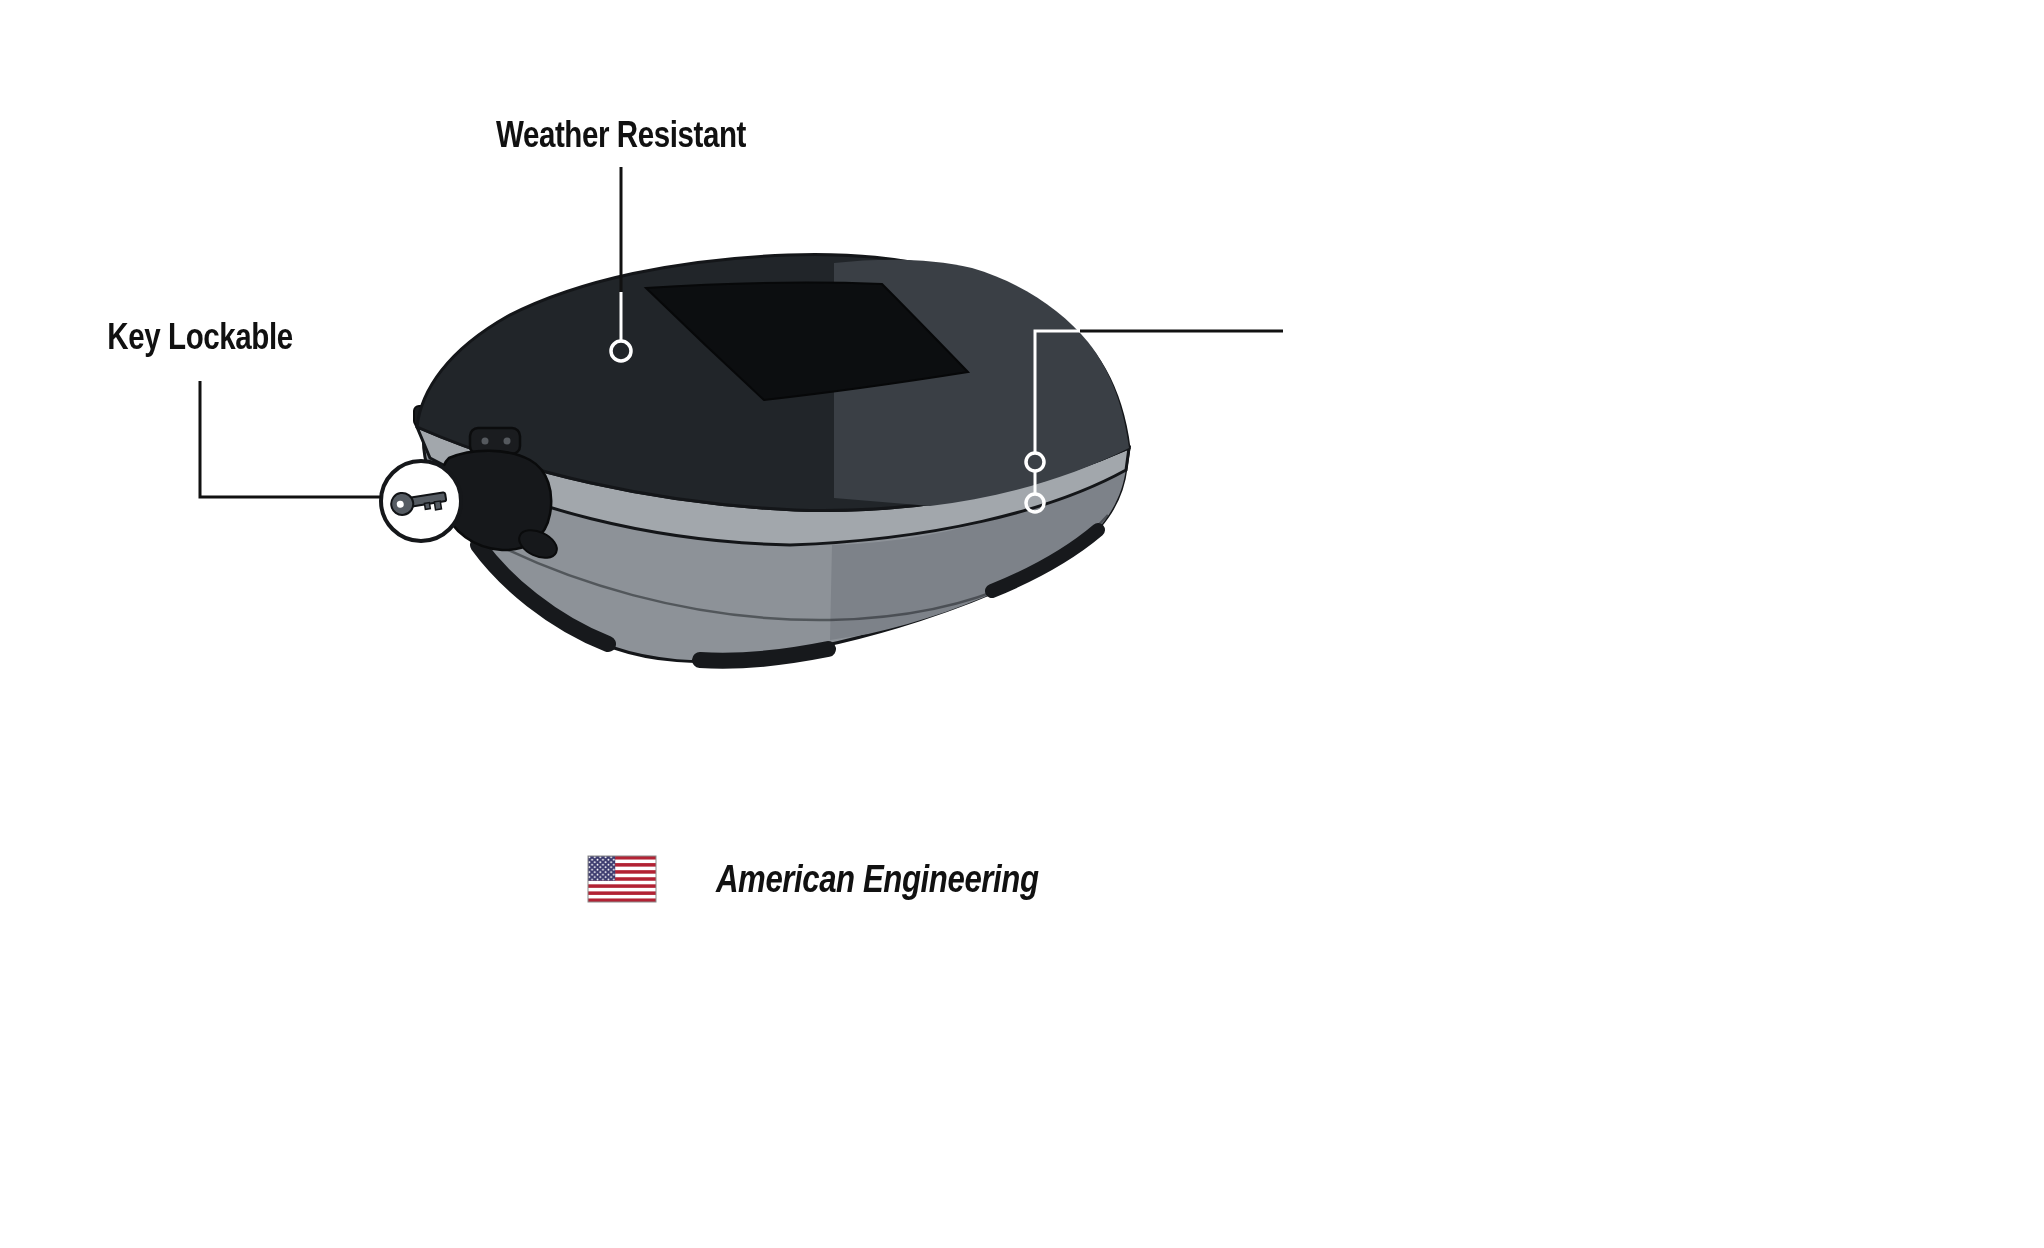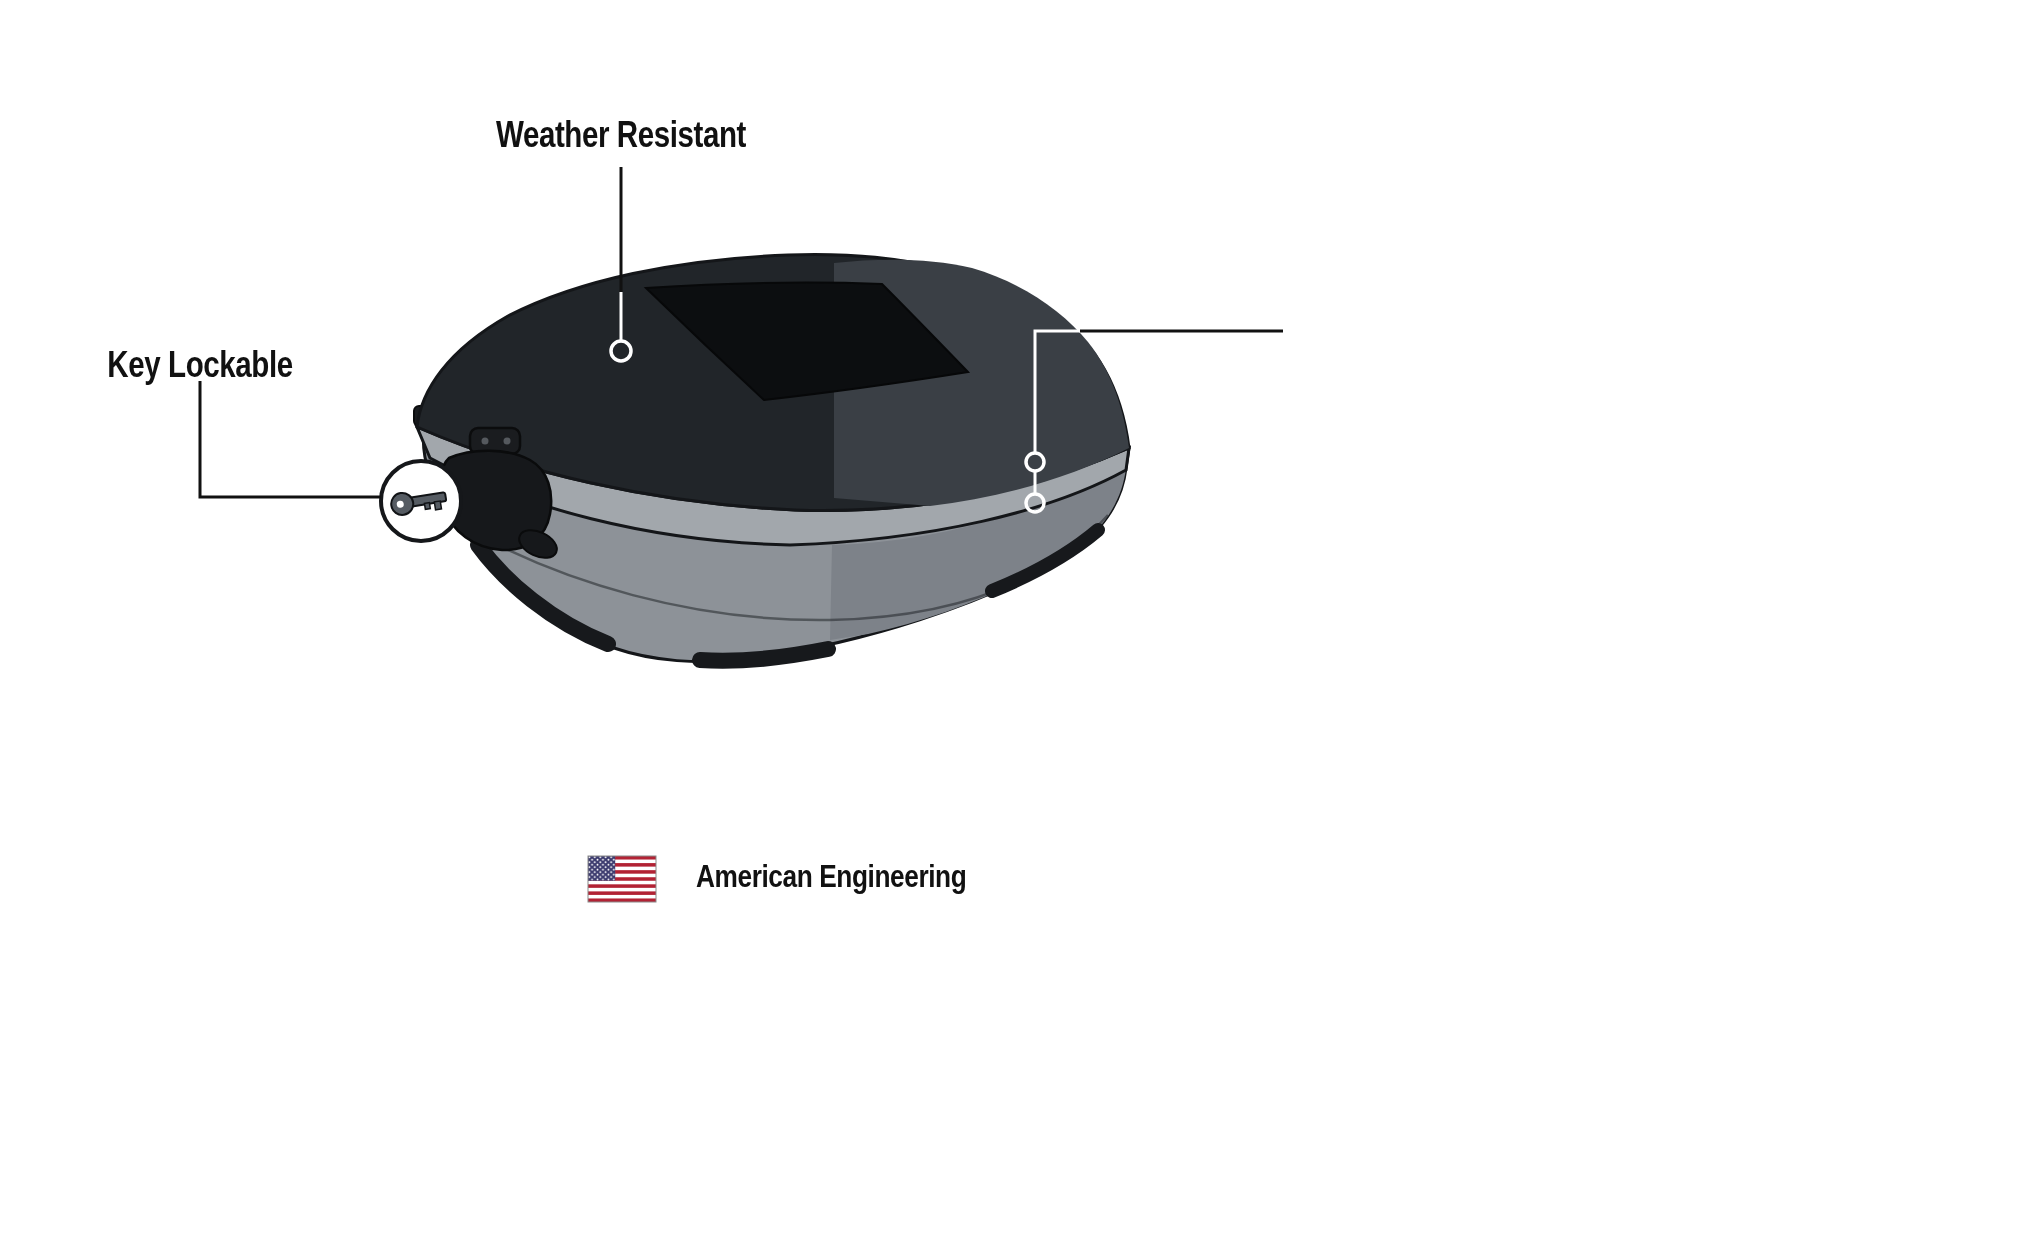--- a/index.html
+++ b/index.html
@@ -168,22 +168,22 @@
       <rect width="27.2" height="24.77" fill="#3C3B6E"></rect>
       <rect width="27.2" height="24.77" fill="url(#stars)"></rect>
       <rect width="68" height="46" fill="none" stroke="#8a8a8a" stroke-width="1"></rect>
     </g>
   </svg>
 
   <div class="label center" style="left:621px; top:114px;">
     <span class="condense">Weather Resistant</span>
   </div>
 
-  <div class="label center" style="left:200px; top:344px;">
+  <div class="label center" style="left:200px; top:316px;">
     <span class="condense">Key Lockable</span>
   </div>
 
 
-  <div class="label" style="left:696px; top:858px; font-size:32px;">
+  <div class="label" style="left:716px; top:858px; font-size:38px;font-style:italic;">
     <span class="condense left">American Engineering</span>
   </div>
 
 </div>
 
 </body></html>

